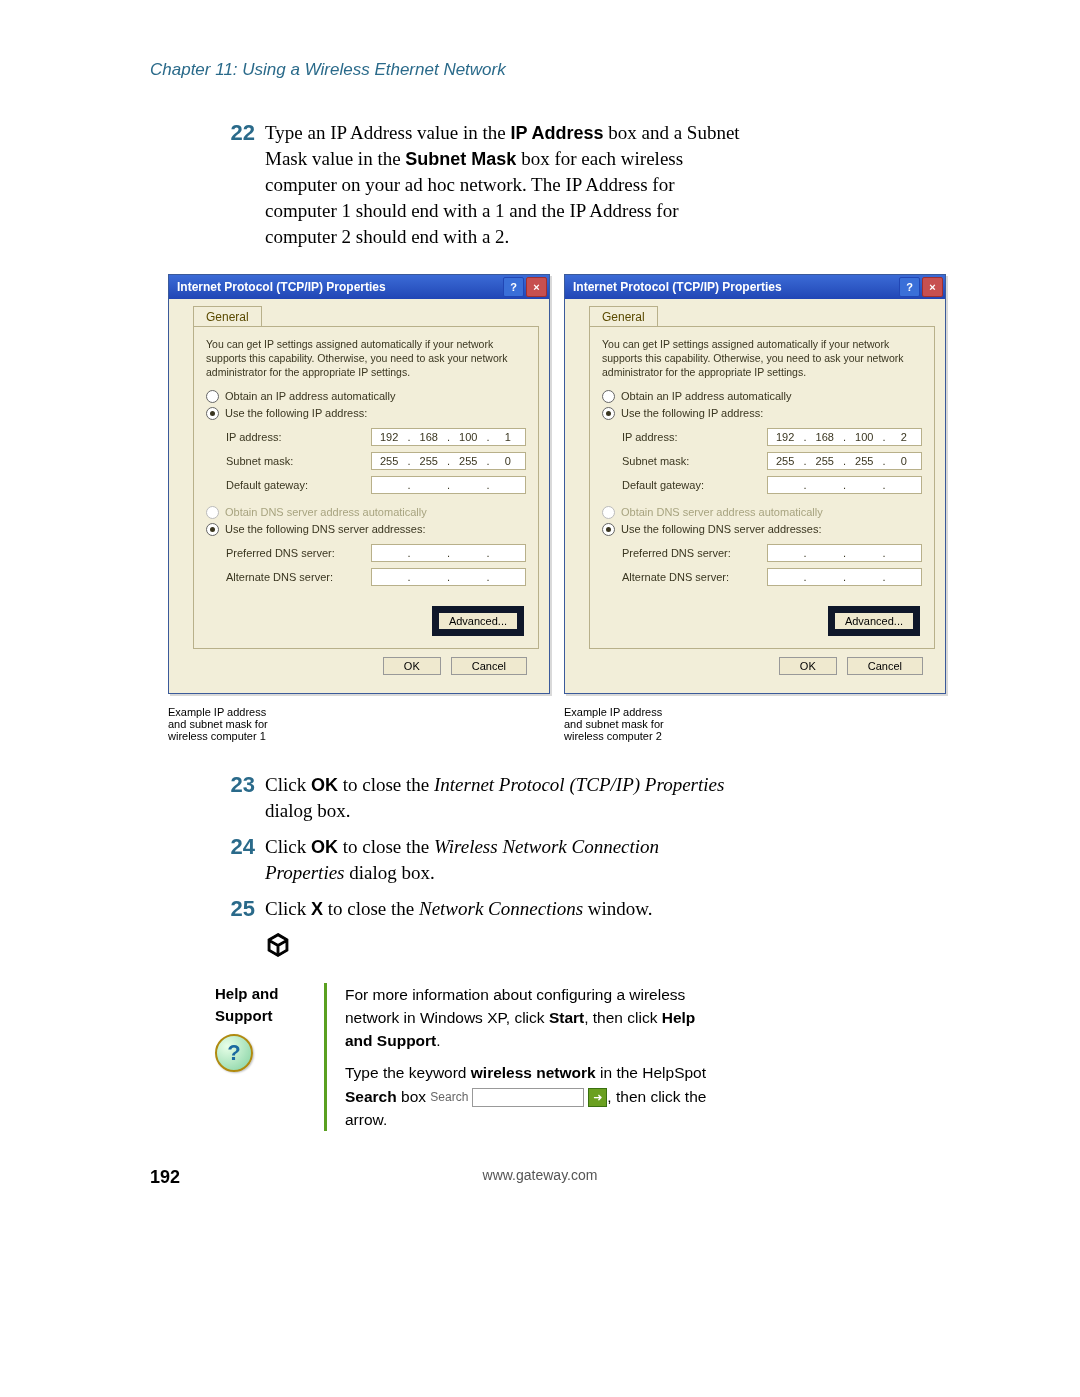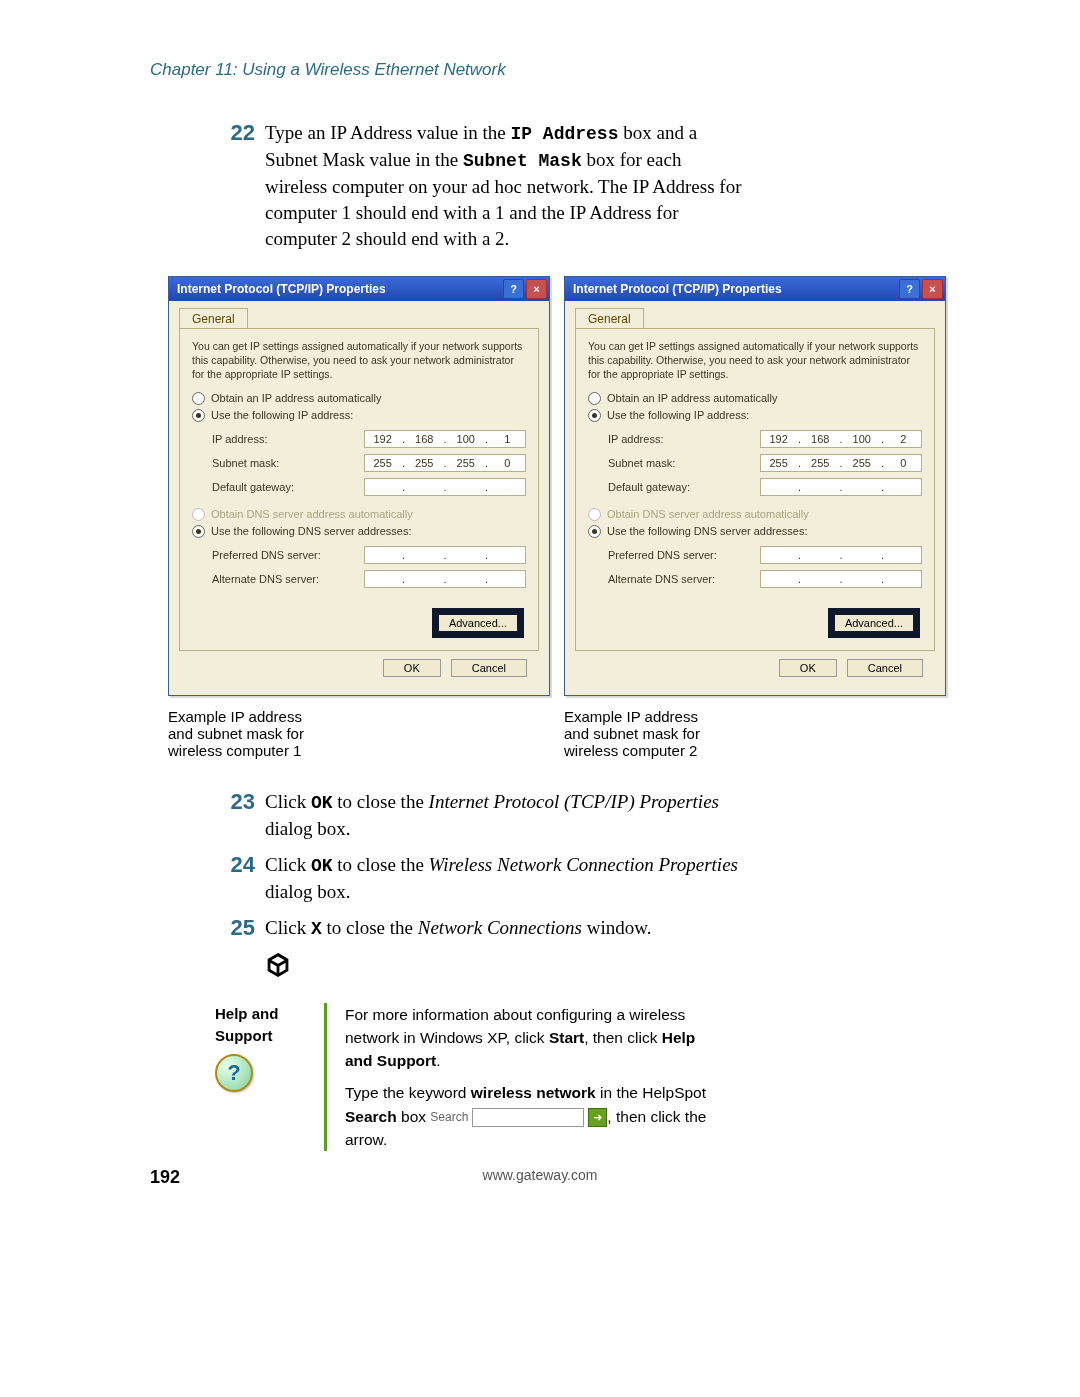--- a/index.html
+++ b/index.html
@@ -40,21 +40,21 @@
     width: 40px;
     text-align: right;
     margin-right: 10px;
     line-height: 26px;
   }
   .step-body {
     font-size: 19px;
     line-height: 26px;
     flex: 1;
   }
-  .step-body strong { font-family: Liberation Mono, monospace; font-size: 18px; font-weight: bold; }
+  .step-body strong { font-family: Liberation Sans, sans-serif; font-size: 18px; font-weight: bold; }
   .step-body em { font-style: italic; }
 
   .dialogs-row {
     display: flex;
     gap: 16px;
     margin: 24px 0 10px 168px;
   }
   .dialog-wrap { width: 380px; }
 
   .win-dialog {
@@ -80,21 +80,21 @@
     width: 19px; height: 18px;
     background: #c75050;
     border: 1px solid #a03030;
     margin-left: 2px;
     display:flex;align-items:center;justify-content:center;
     color:#fff;font-weight:bold;font-size:11px;
     border-radius:2px;
   }
   .titlebar-btn.help { background:#3a6fd8; border-color:#2146b5; color:#fff; }
 
-  .dialog-body { padding: 6px 10px 10px 10px; }
+  .dialog-body { padding: 6px 10px 10px 24px; }
   .tab {
     display:inline-block;
     border:1px solid #b8b08a;
     border-bottom:none;
     padding:3px 12px;
     font-size:12px;
     background:#f2eed9;
     position:relative;top:1px;
     color:#5a4a00;
   }
@@ -152,21 +152,21 @@
     display:flex;justify-content:flex-end;gap:10px;
     padding:8px 12px;
   }
   .dlg-btn {
     border:1px solid #999;background:#efe9cf;
     font-size:11px;padding:2px 20px;
   }
 
   .caption {
     font-family: Arial, sans-serif;
-    font-size: 15px;
+    font-size: 11px;
     margin-top: 12px;
   }
 
   .help-block {
     display:flex;
     margin:18px 0 0 215px;
     margin-right:140px;
     font-family: Arial, sans-serif;
     font-size:15.5px;
     line-height:1.5;

